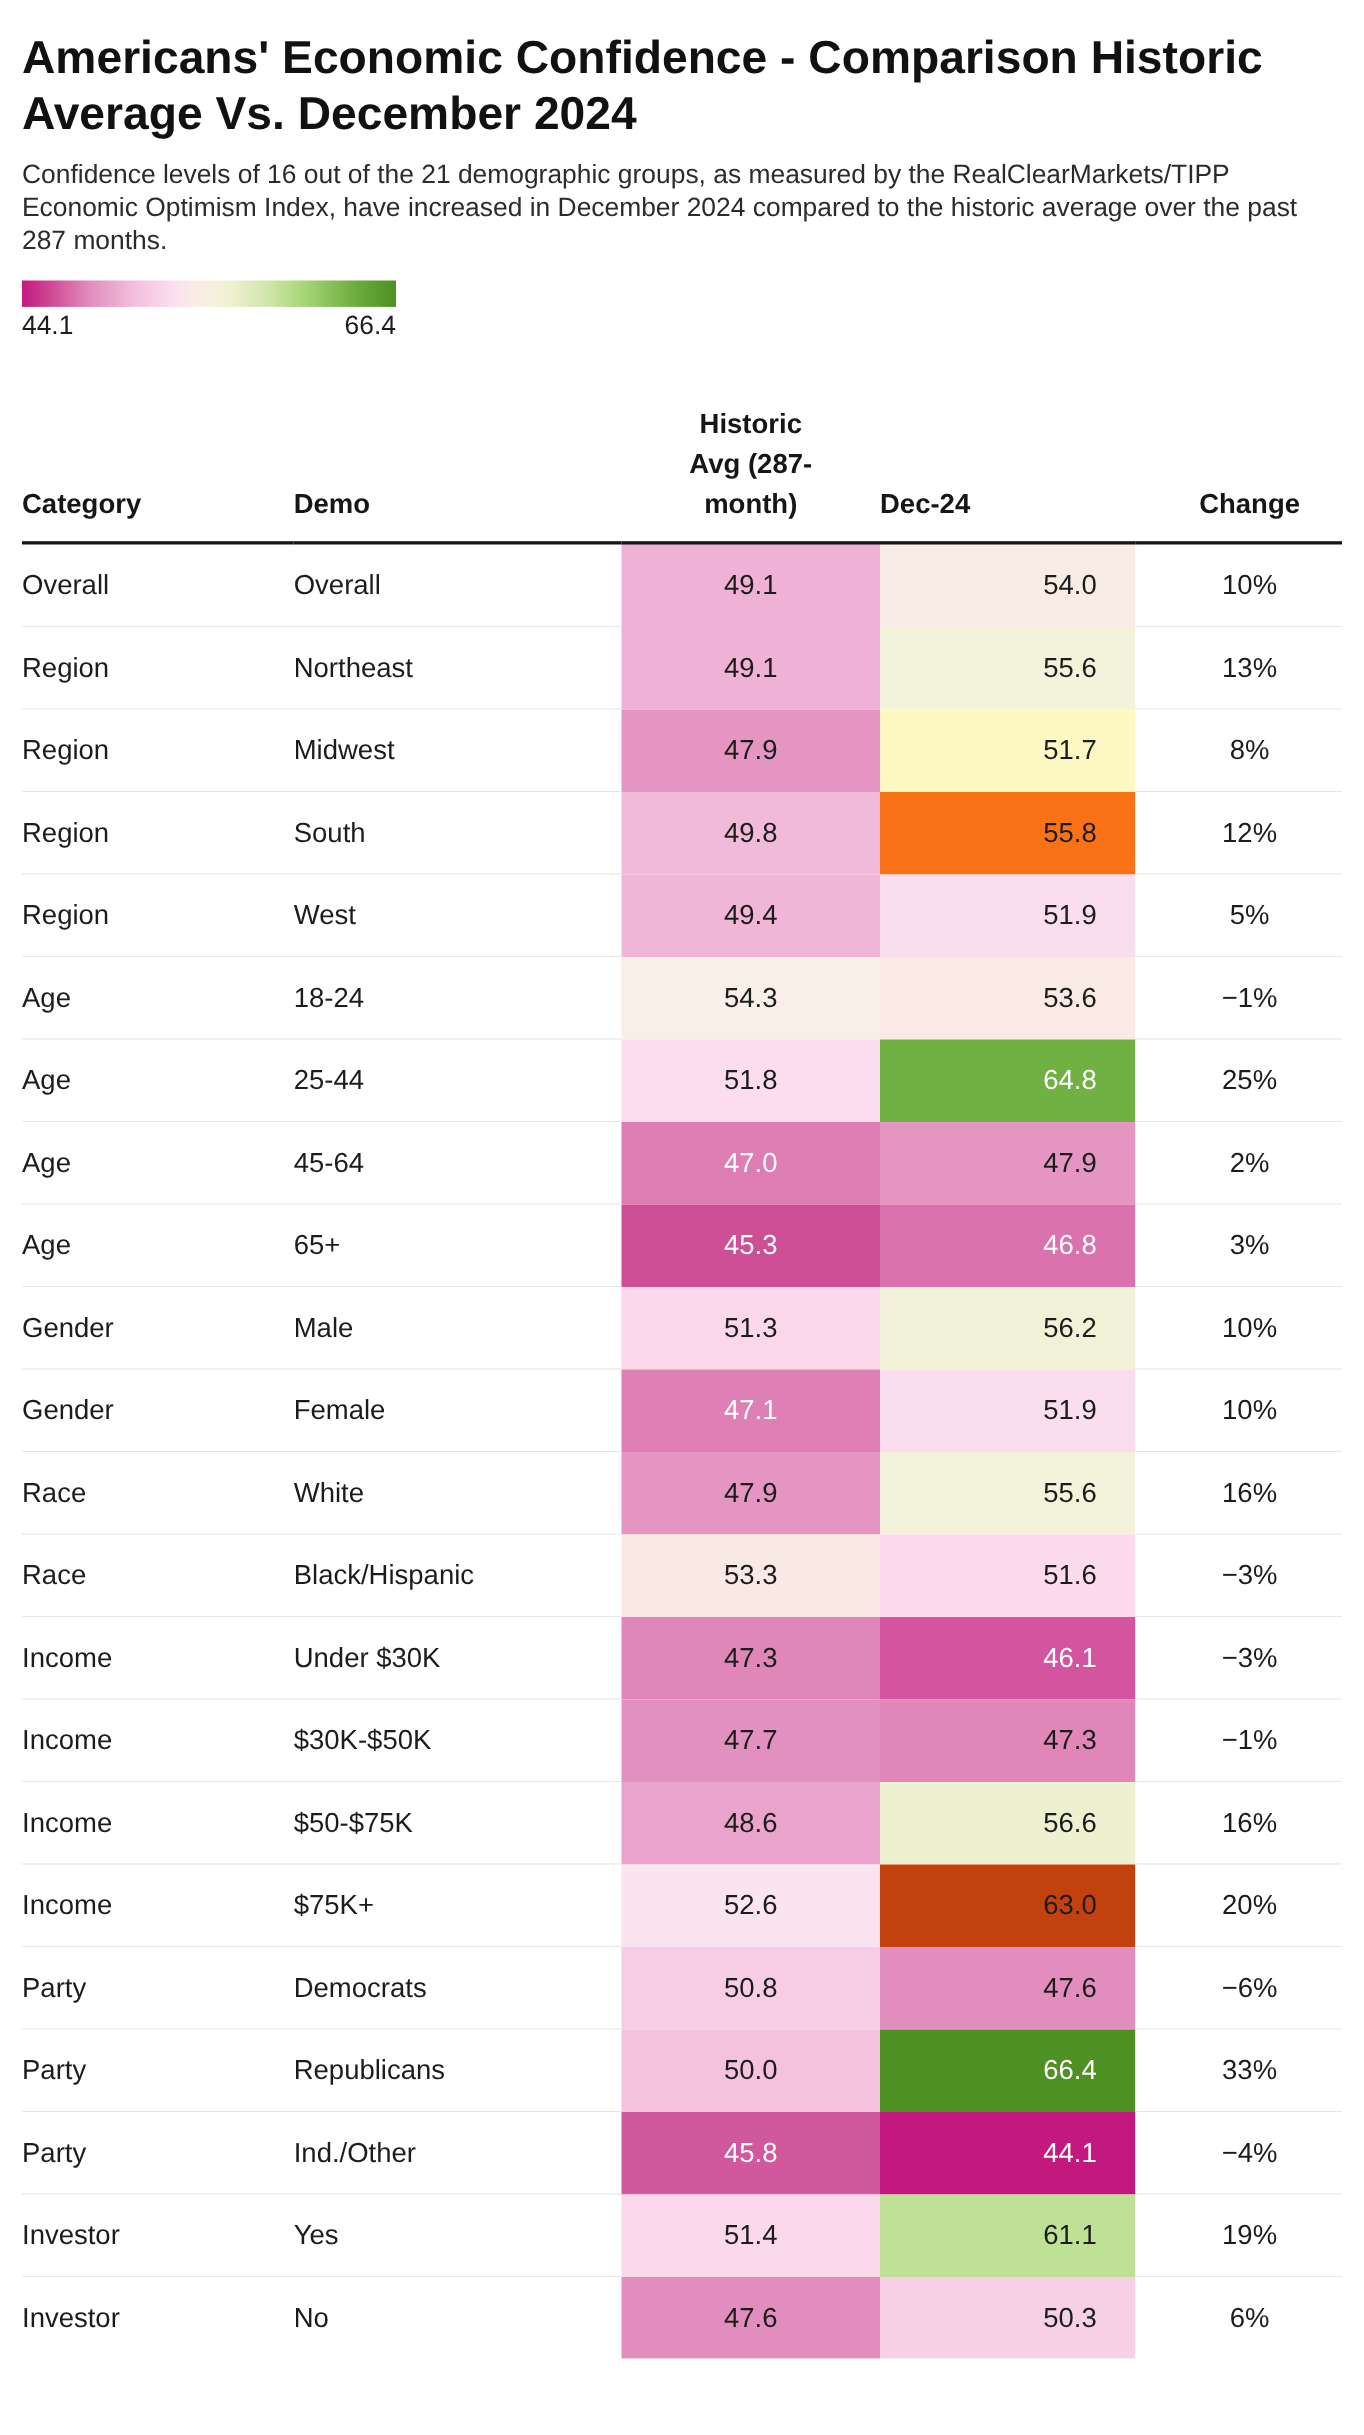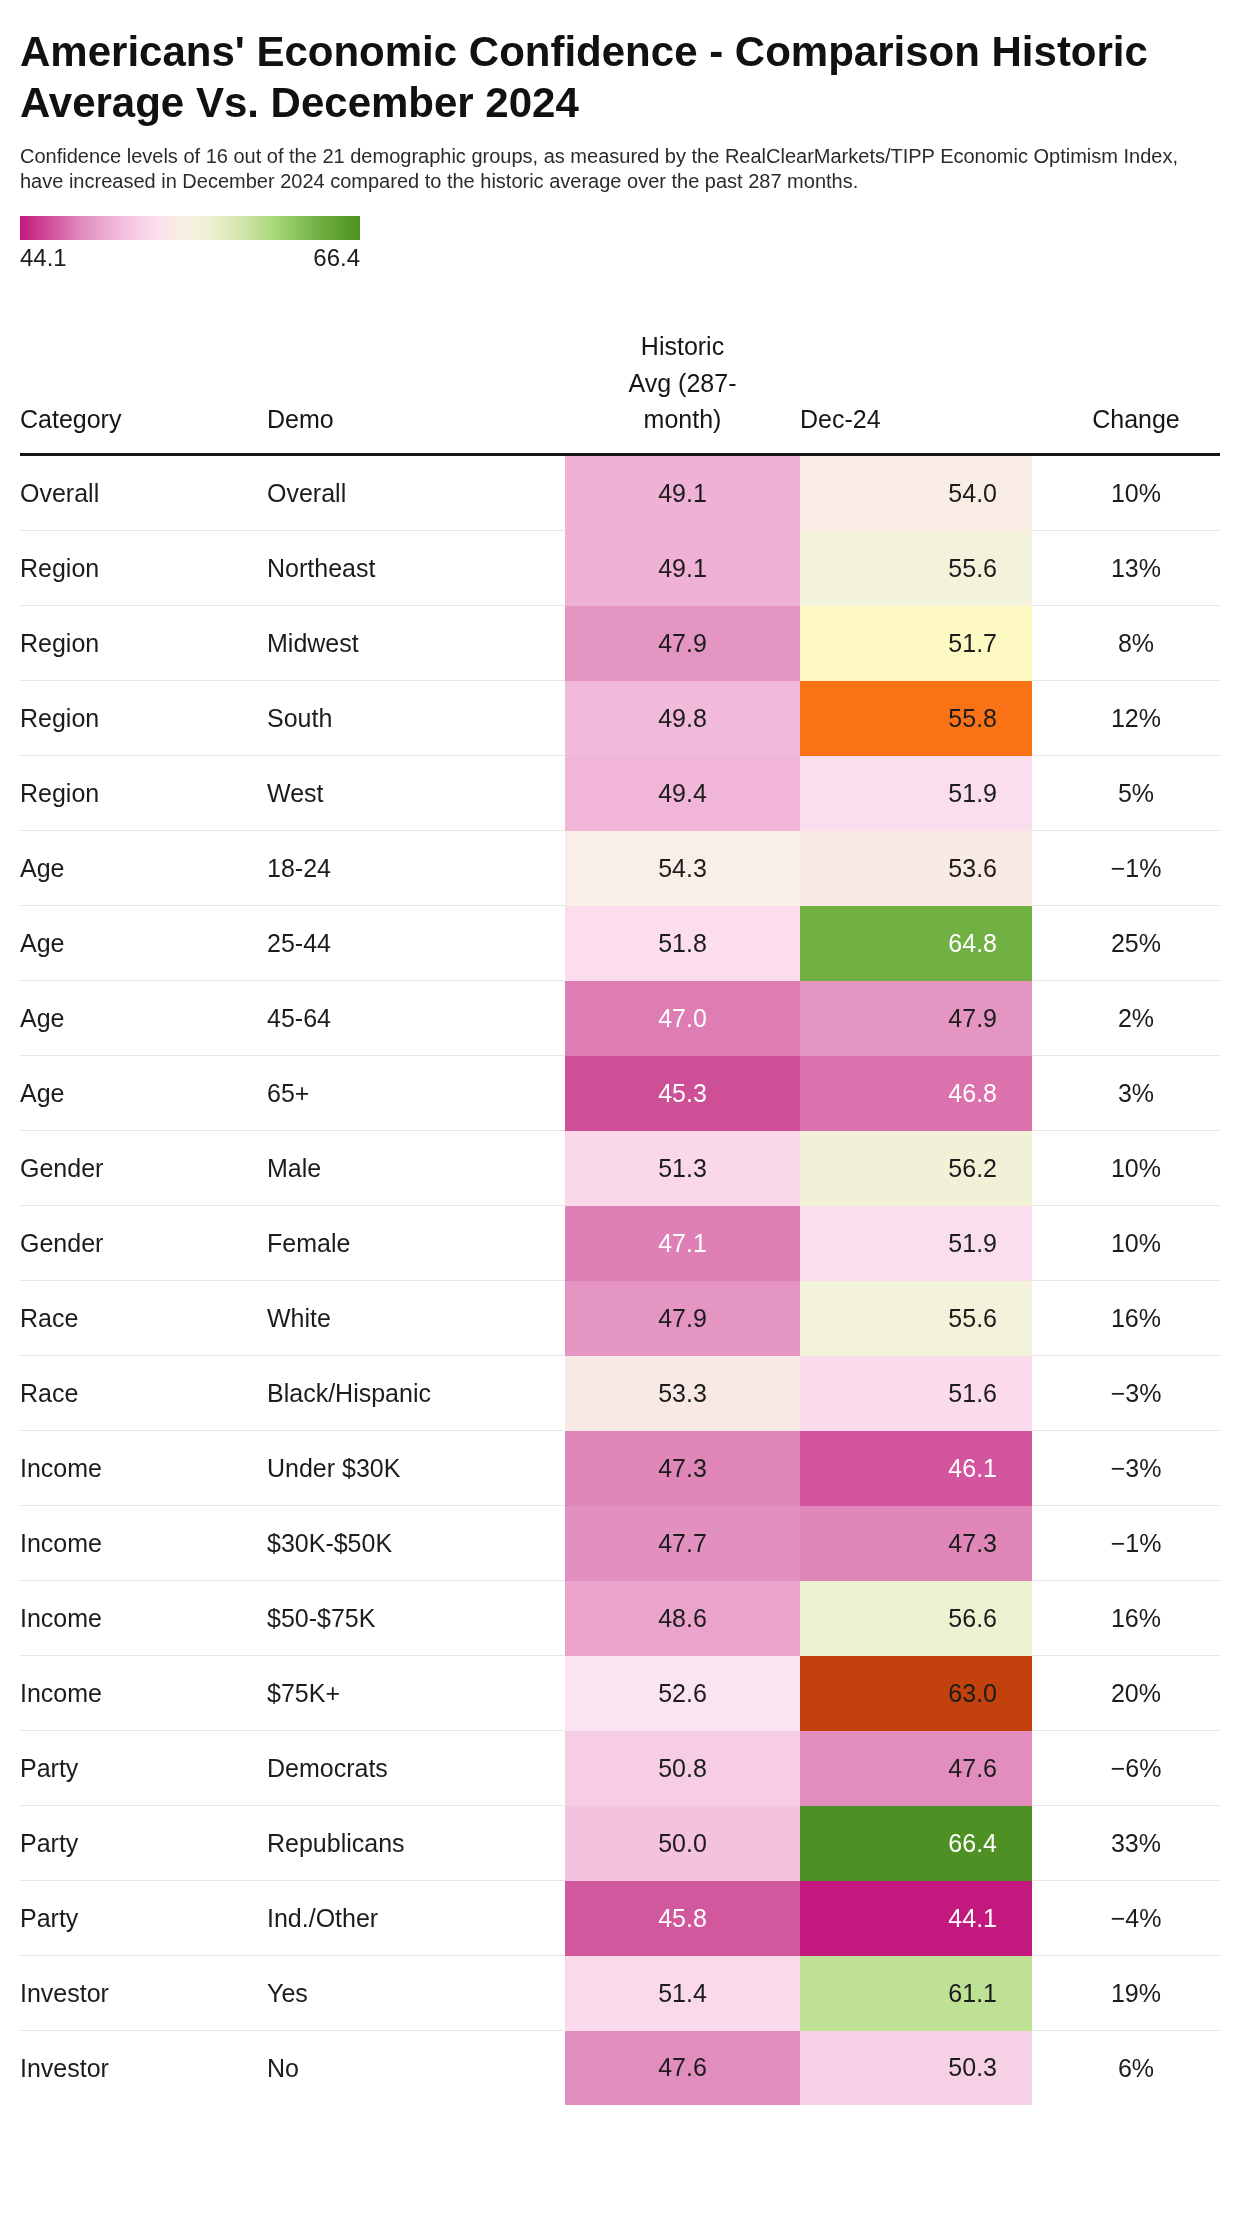--- a/index.html
+++ b/index.html
@@ -7,34 +7,34 @@
     width:1240px;height:2214px;overflow:hidden;
     font-family:"Liberation Sans","DejaVu Sans",sans-serif;
     color:#1c1c1c;box-sizing:border-box;
   }
   .container{padding:26px 20px 0 20px;}
   h1.title{
     margin:0;font-size:42px;line-height:1.22;font-weight:bold;
     color:#111111;letter-spacing:0;max-width:1160px;
   }
   p.subtitle{
-    margin:16px 0 0 0;font-size:20px;line-height:1.23;color:#2b2b2b;
+    margin:16px 0 0 0;font-size:24px;line-height:1.23;color:#2b2b2b;
     max-width:1200px;
   }
   .legend{margin-top:22px;}
   .legend-bar{width:340px;height:24px;}
   .legend-labels{
     width:340px;display:flex;justify-content:space-between;
     font-size:24px;color:#1c1c1c;margin-top:5px;line-height:1.1;
   }
   table.heat{
     border-collapse:collapse;table-layout:fixed;width:1200px;margin-top:34px;
   }
   thead th{
-    font-size:25px;font-weight:normal;color:#161616;vertical-align:bottom;
+    font-size:25px;font-weight:bold;color:#161616;vertical-align:bottom;
     padding:0 0 16px 0;height:132px;border-bottom:3px solid #161616;line-height:1.45;
   }
   th.h-cat,th.h-demo{text-align:left;}
   th.h-hist{text-align:center;}
   th.h-hist .wrapbox{display:inline-block;width:130px;text-align:center;}
   th.h-dec{text-align:left;padding-right:22px;}
   th.h-chg{text-align:center;padding-left:20px;}
   tbody td{
     font-size:25px;height:74px;padding:0;vertical-align:middle;color:#1c1c1c;
   }

